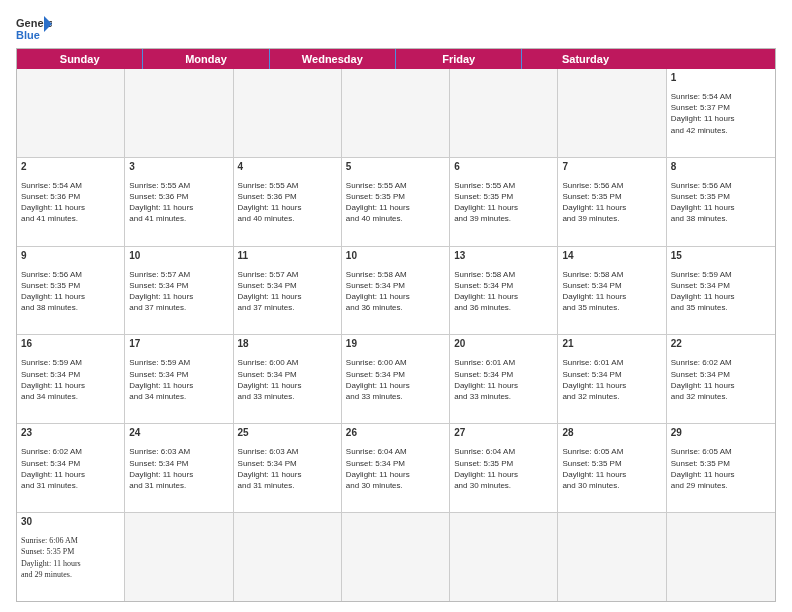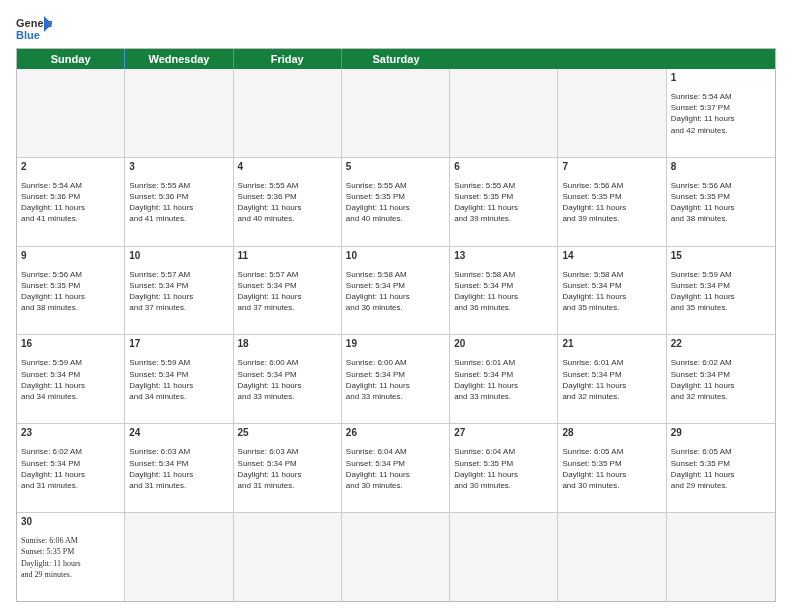--- a/index.html
+++ b/index.html
@@ -48,22 +48,22 @@
       margin-top: 2px;
     }
     .calendar {
       flex: 1;
       display: flex;
       flex-direction: column;
       border: 1px solid #bbb;
     }
     .cal-header {
       display: grid;
-      grid-template-columns: repeat(7, 1fr);
-      background: #15803d;
+      grid-template-columns: repeat(6, 1fr);
+      background: #be185d;
     }
     .cal-header-cell {
       color: #fff;
       font-size: 11px;
       font-weight: bold;
       padding: 4px 4px;
       text-align: center;
       border-right: 1px solid #4a8fdf;
     }
     .cal-header-cell:last-child { border-right: none; }
@@ -119,20 +119,21 @@
     </div>
     <div class="title-block">
       <div class="main-title"></div>
       <div class="sub-title"></div>
     </div>
   </div>
 
   <div class="calendar">
     <div class="cal-header">
     <div class="cal-header-cell">Sunday</div>
+        <div class="cal-header-cell">Monday</div>
         <div class="cal-header-cell">Wednesday</div>
         <div class="cal-header-cell">Friday</div>
         <div class="cal-header-cell">Saturday</div>
       </div>
     <div class="cal-body">
     <div class="cal-row">
           <div class="cal-cell empty"></div>
           <div class="cal-cell empty"></div>
           <div class="cal-cell empty"></div>
           <div class="cal-cell empty"></div>

